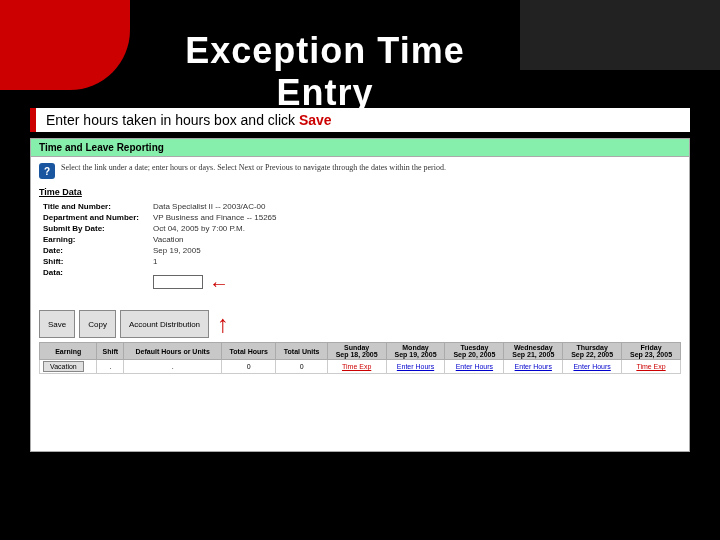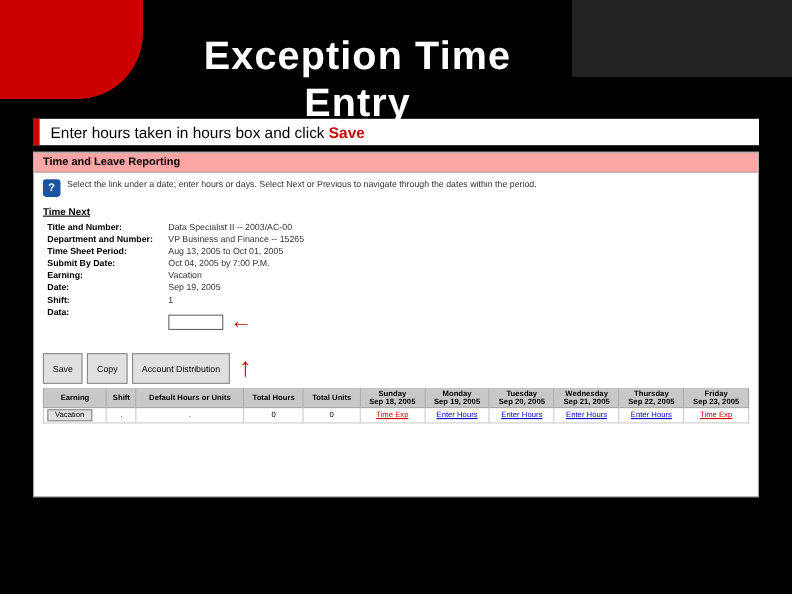--- a/index.html
+++ b/index.html
@@ -82,21 +82,21 @@
       right: 30px;
       bottom: 20px;
       background: #fff;
       border: 1px solid #aaa;
       font-size: 9px;
       color: #000;
       overflow: hidden;
     }
 
     .content-header {
-      background: #fca5a5;
+      background: #86efac;
       padding: 3px 8px;
       font-size: 10px;
       font-weight: bold;
       border-bottom: 1px solid #aaa;
     }
 
     .content-body {
       padding: 6px 8px;
     }
 
@@ -118,20 +118,21 @@
       display: flex;
       align-items: center;
       justify-content: center;
       flex-shrink: 0;
     }
 
     .instruction-text {
       font-size: 8px;
       color: #333;
       line-height: 1.3;
+      font-family: Liberation Serif, serif;
     }
 
     .section-title {
       font-size: 9px;
       font-weight: bold;
       text-decoration: underline;
       margin-bottom: 4px;
     }
 
     .form-table {
@@ -267,35 +268,31 @@
 
     <div class="content-header">Time and Leave Reporting</div>
 
     <div class="content-body">
 
       <div class="instruction-row">
         <div class="q-icon">?</div>
         <div class="instruction-text">Select the link under a date; enter hours or days. Select Next or Previous to navigate through the dates within the period.</div>
       </div>
 
-      <div class="section-title">Time Next</div>
+      <div class="section-title">Time Data</div>
 
       <table class="form-table">
         <tbody>
             <tr>
           <td class="form-label">Title and Number:</td>
           <td class="form-value">Data Specialist II -- 2003/AC-00</td>
         </tr>
         <tr>
           <td class="form-label">Department and Number:</td>
           <td class="form-value">VP Business and Finance -- 15265</td>
-        </tr>
-        <tr>
-          <td class="form-label">Time Sheet Period:</td>
-          <td class="form-value">Aug 13, 2005 to Oct 01, 2005</td>
         </tr>
         <tr>
           <td class="form-label">Submit By Date:</td>
           <td class="form-value">Oct 04, 2005 by 7:00 P.M.</td>
         </tr>
         <tr>
           <td class="form-label">Earning:</td>
           <td class="form-value">Vacation</td>
         </tr>
         <tr>

